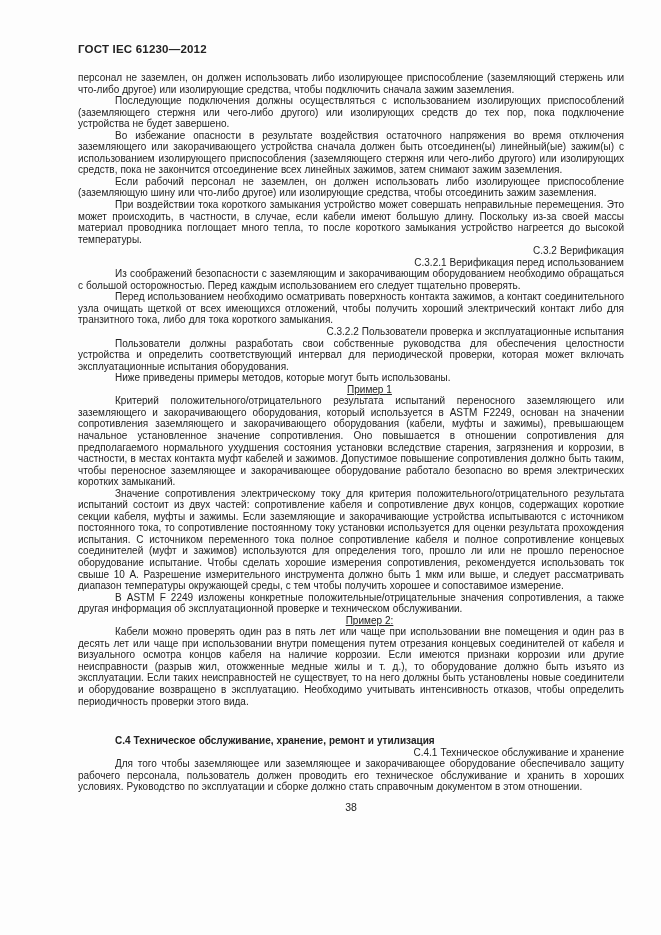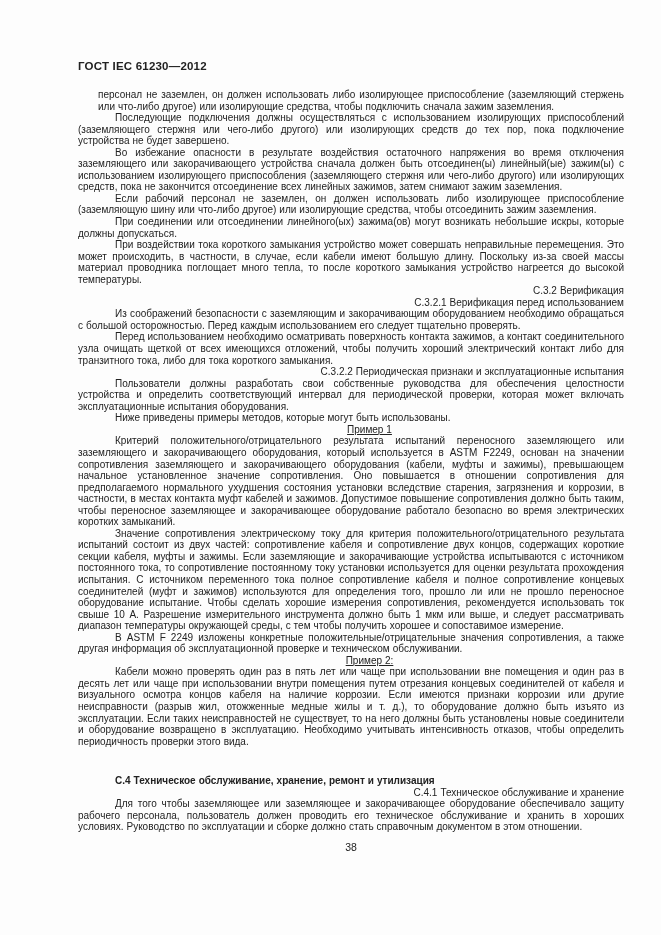--- a/index.html
+++ b/index.html
@@ -13,38 +13,38 @@
     height: 935px;
     background: #fdfdfd;
     font-family: "Liberation Sans", sans-serif;
     color: #222222;
     overflow: hidden;
     box-sizing: border-box;
   }
   .content {
     position: absolute;
     left: 78px;
-    top: 60px;
+    top: 43px;
     width: 546px;
   }
   .doc-header {
     font-size: 11.5px;
     font-weight: bold;
     letter-spacing: 0.2px;
     margin-bottom: 17px;
     white-space: nowrap;
   }
   .block {
     font-size: 10px;
     line-height: 11.55px;
     text-align: justify;
     margin: 0;
     word-spacing: 0.2px;
   }
-  .block.continuation { text-indent: 0; margin-left: 20px; }
+  .block.continuation { text-indent: 0; }
   .block.paragraph    { text-indent: 37px; }
   .block.heading      { text-indent: 37px; text-align: right; }
   .block.heading-bold { text-indent: 37px; text-align: left; font-weight: bold; margin-top: 28px; }
   .block.example      { text-indent: 37px; text-align: center; }
   .block.example .example-label { text-decoration: underline; }
   .page-number {
     margin-top: 9px;
     font-size: 10.5px;
     text-align: center;
     text-indent: 0;
@@ -55,27 +55,26 @@
 
 <div class="page">
   <div class="content">
     <div class="doc-header">ГОСТ IEC 61230—2012</div>
 
     <div>
         <div class="block continuation">персонал не заземлен, он должен использовать либо изолирующее приспособление (заземляющий стержень или что-либо другое) или изолирующие средства, чтобы подключить сначала зажим заземления.</div>
         <div class="block paragraph">Последующие подключения должны осуществляться с использованием изолирующих приспособлений (заземляющего стержня или чего-либо другого) или изолирующих средств до тех пор, пока подключение устройства не будет завершено.</div>
         <div class="block paragraph">Во избежание опасности в результате воздействия остаточного напряжения во время отключения заземляющего или закорачивающего устройства сначала должен быть отсоединен(ы) линейный(ые) зажим(ы) с использованием изолирующего приспособления (заземляющего стержня или чего-либо другого) или изолирующих средств, пока не закончится отсоединение всех линейных зажимов, затем снимают зажим заземления.</div>
         <div class="block paragraph">Если рабочий персонал не заземлен, он должен использовать либо изолирующее приспособление (заземляющую шину или что-либо другое) или изолирующие средства, чтобы отсоединить зажим заземления.</div>
-        <div class="block paragraph">При соединении или отсоединении линейного(ых) зажима(ов) могут возникать небольшие искры, которые должны допускаться.</div>
         <div class="block paragraph">При воздействии тока короткого замыкания устройство может совершать неправильные перемещения. Это может происходить, в частности, в случае, если кабели имеют большую длину. Поскольку из-за своей массы материал проводника поглощает много тепла, то после короткого замыкания устройство нагреется до высокой температуры.</div>
         <div class="block heading">С.3.2 Верификация</div>
         <div class="block heading">С.3.2.1 Верификация перед использованием</div>
         <div class="block paragraph">Из соображений безопасности с заземляющим и закорачивающим оборудованием необходимо обращаться с большой осторожностью. Перед каждым использованием его следует тщательно проверять.</div>
         <div class="block paragraph">Перед использованием необходимо осматривать поверхность контакта зажимов, а контакт соединительного узла очищать щеткой от всех имеющихся отложений, чтобы получить хороший электрический контакт либо для транзитного тока, либо для тока короткого замыкания.</div>
-        <div class="block heading">С.3.2.2 Периодическая признаки и эксплуатационные испытания</div>
+        <div class="block heading">С.3.2.2 Пользователи проверка и эксплуатационные испытания</div>
         <div class="block paragraph">Пользователи должны разработать свои собственные руководства для обеспечения целостности устройства и определить соответствующий интервал для периодической проверки, которая может включать эксплуатационные испытания оборудования.</div>
         <div class="block paragraph">Ниже приведены примеры методов, которые могут быть использованы.</div>
         <div class="block example"><span class="example-label">Пример 1</span></div>
         <div class="block paragraph">Критерий положительного/отрицательного результата испытаний переносного заземляющего или заземляющего и закорачивающего оборудования, который используется в ASTM F2249, основан на значении сопротивления заземляющего и закорачивающего оборудования (кабели, муфты и зажимы), превышающем начальное установленное значение сопротивления. Оно повышается в отношении сопротивления для предполагаемого нормального ухудшения состояния установки вследствие старения, загрязнения и коррозии, в частности, в местах контакта муфт кабелей и зажимов. Допустимое повышение сопротивления должно быть таким, чтобы переносное заземляющее и закорачивающее оборудование работало безопасно во время электрических коротких замыканий.</div>
         <div class="block paragraph">Значение сопротивления электрическому току для критерия положительного/отрицательного результата испытаний состоит из двух частей: сопротивление кабеля и сопротивление двух концов, содержащих короткие секции кабеля, муфты и зажимы. Если заземляющие и закорачивающие устройства испытываются с источником постоянного тока, то сопротивление постоянному току установки используется для оценки результата прохождения испытания. С источником переменного тока полное сопротивление кабеля и полное сопротивление концевых соединителей (муфт и зажимов) используются для определения того, прошло ли или не прошло переносное оборудование испытание. Чтобы сделать хорошие измерения сопротивления, рекомендуется использовать ток свыше 10 А. Разрешение измерительного инструмента должно быть 1 мкм или выше, и следует рассматривать диапазон температуры окружающей среды, с тем чтобы получить хорошее и сопоставимое измерение.</div>
         <div class="block paragraph">В ASTM F 2249 изложены конкретные положительные/отрицательные значения сопротивления, а также другая информация об эксплуатационной проверке и техническом обслуживании.</div>
         <div class="block example"><span class="example-label">Пример 2:</span></div>
         <div class="block paragraph">Кабели можно проверять один раз в пять лет или чаще при использовании вне помещения и один раз в десять лет или чаще при использовании внутри помещения путем отрезания концевых соединителей от кабеля и визуального осмотра концов кабеля на наличие коррозии. Если имеются признаки коррозии или другие неисправности (разрыв жил, отожженные медные жилы и т. д.), то оборудование должно быть изъято из эксплуатации. Если таких неисправностей не существует, то на него должны быть установлены новые соединители и оборудование возвращено в эксплуатацию. Необходимо учитывать интенсивность отказов, чтобы определить периодичность проверки этого вида.</div>
         <div class="block heading-bold">С.4 Техническое обслуживание, хранение, ремонт и утилизация</div>
         <div class="block heading">С.4.1 Техническое обслуживание и хранение</div>

